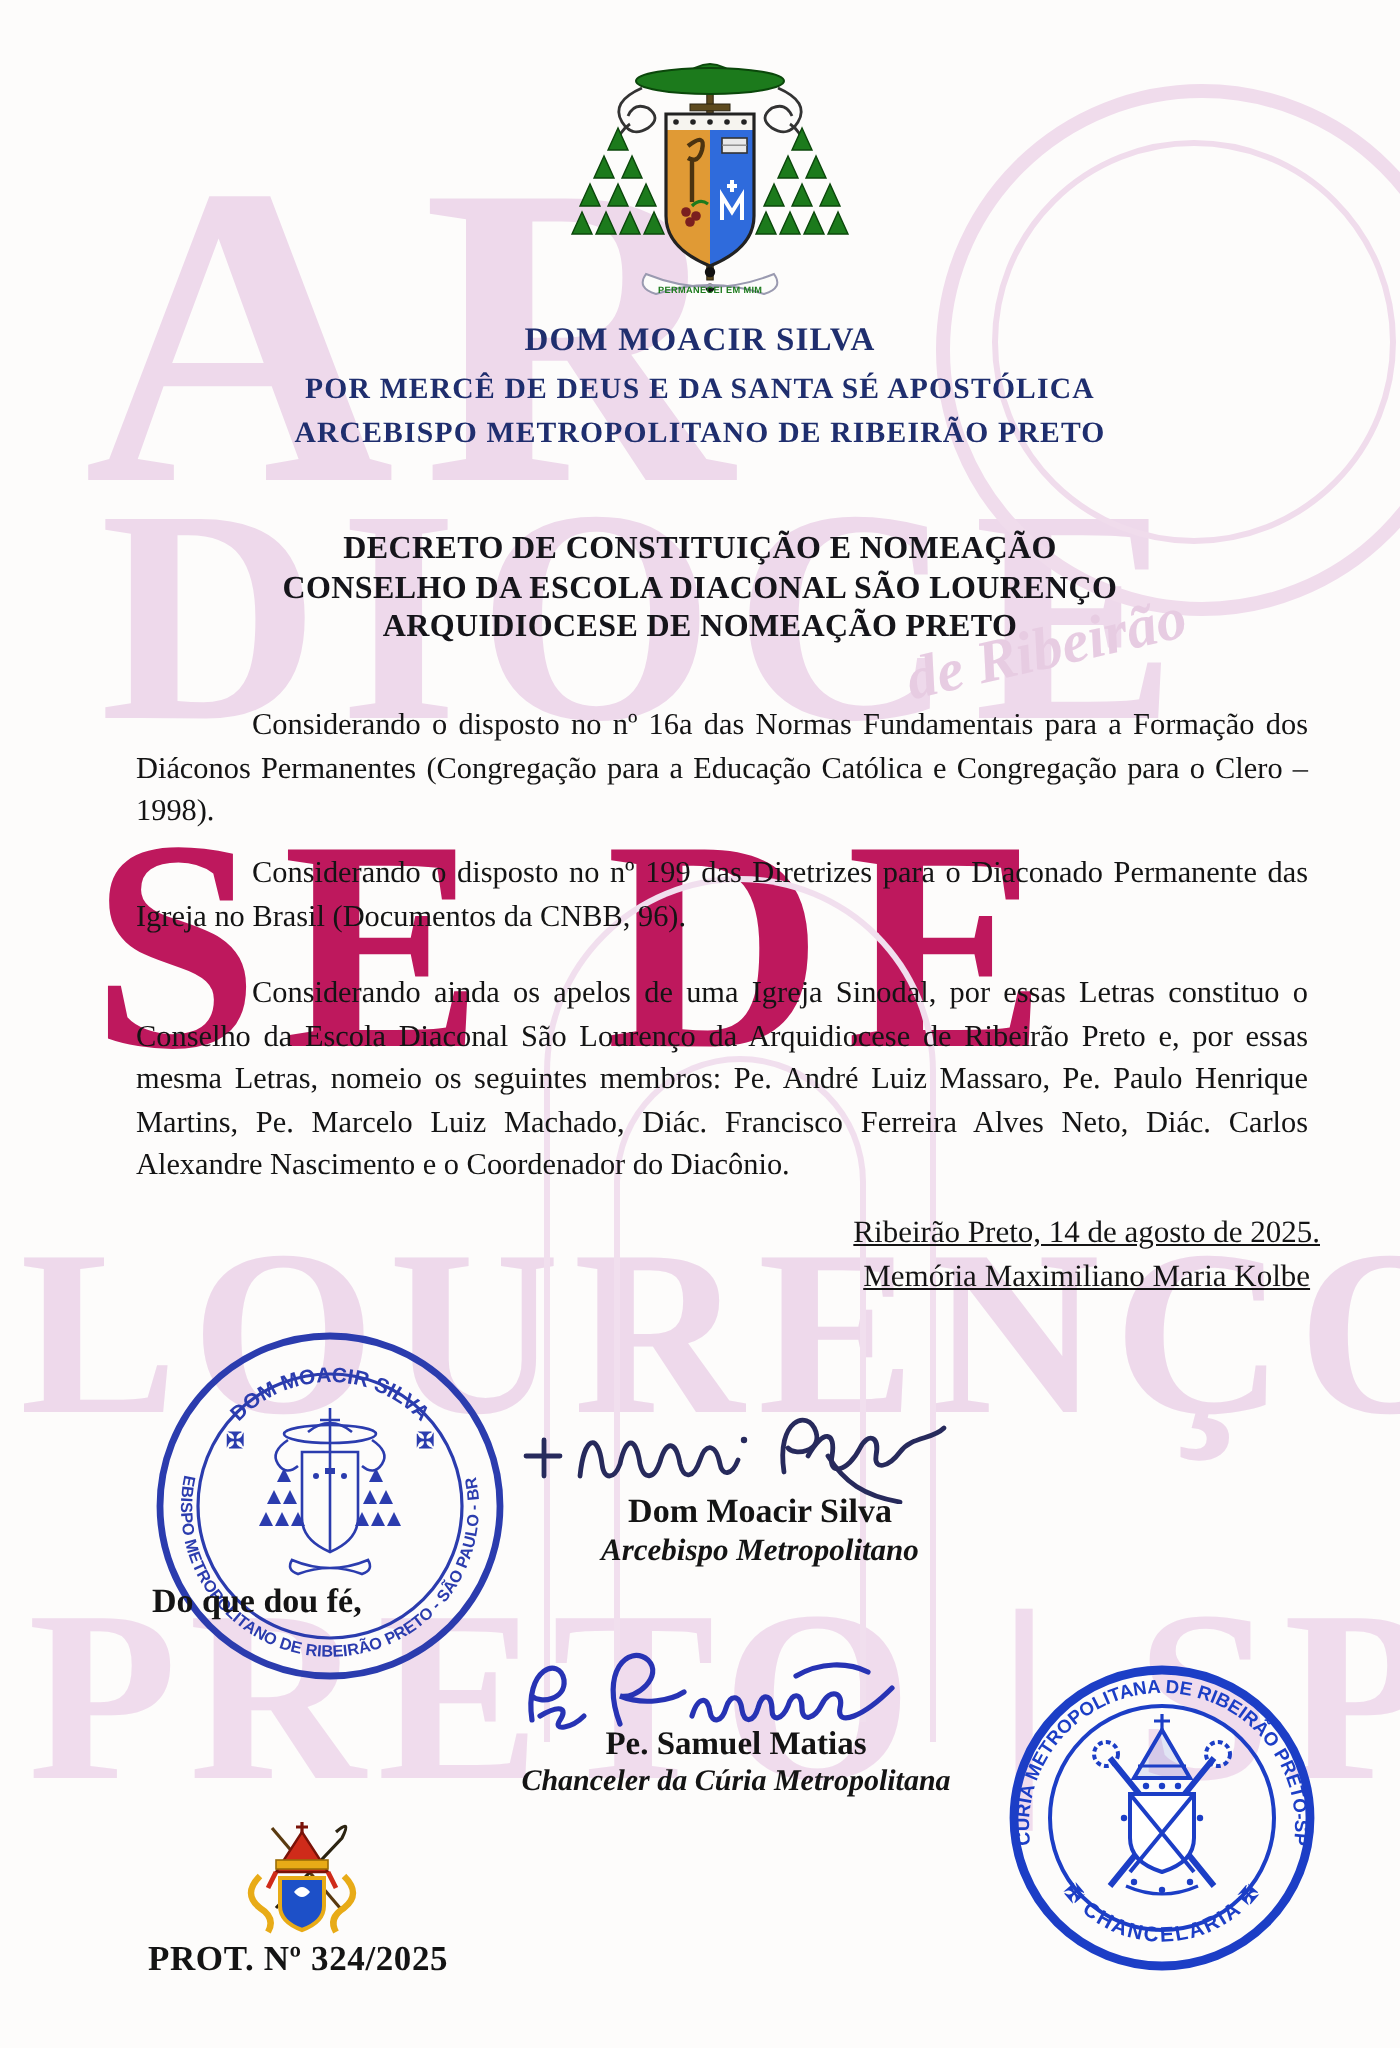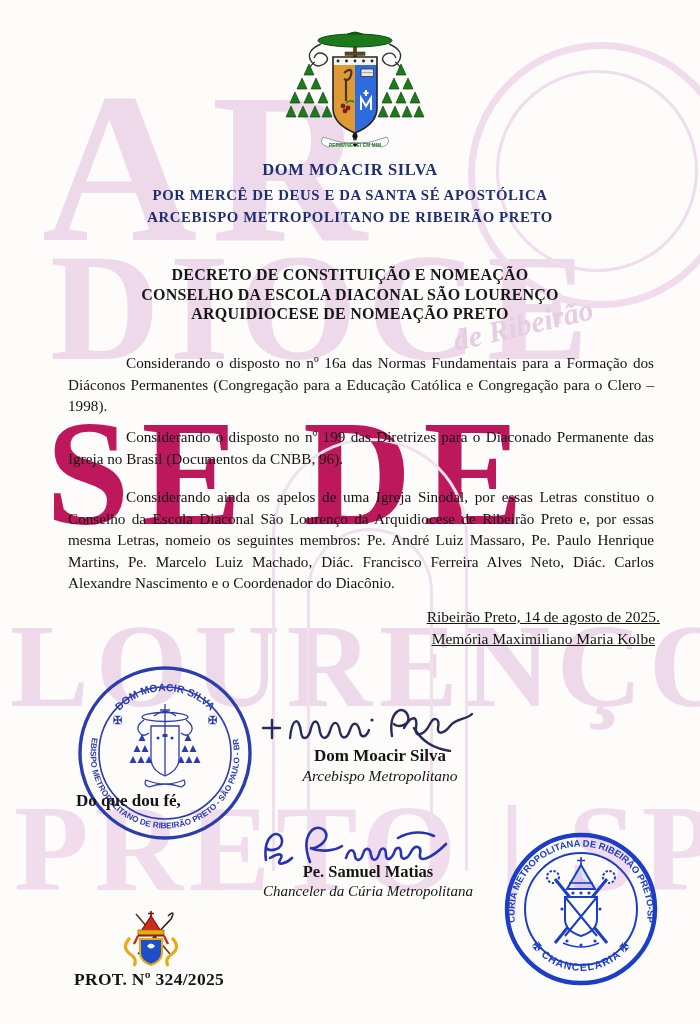--- a/index.html
+++ b/index.html
@@ -34,21 +34,21 @@
   .hdr3{top:209px;font-size:14.8px;}
   .title{top:265px;font-size:16px;font-weight:700;color:#15151a;line-height:19.5px;letter-spacing:.2px;}
   .para{left:68px;width:586px;font-size:15.2px;line-height:21.5px;text-align:justify;text-indent:58px;}
   .p1{top:352px;}
   .p2{top:426px;}
   .p3{top:486px;}
   .dateblock{top:606px;right:40px;text-align:center;font-size:15.5px;line-height:22px;text-decoration:underline;}
   .sig1{left:252px;top:694px;width:256px;text-align:center;}
   .sig2{left:238px;top:818px;width:260px;text-align:center;}
   .signame{font-size:17px;font-weight:700;margin-top:-6px;}
-  .sigrole{font-size:15.5px;font-weight:400;font-style:italic;margin-top:1px;text-align:center;}
+  .sigrole{font-size:15.5px;font-weight:700;font-style:italic;margin-top:1px;text-align:center;}
   .attest{left:76px;top:791px;font-size:17px;font-weight:700;}
   .prot{left:74px;top:969px;font-size:17.5px;font-weight:700;letter-spacing:.3px;}
   .sealL{left:76px;top:664px;}
   .sealR{left:503px;top:831px;}
   .stampS{left:114px;top:908px;}
   svg{display:block;}
 </style>
 </head>
 <body>
 

